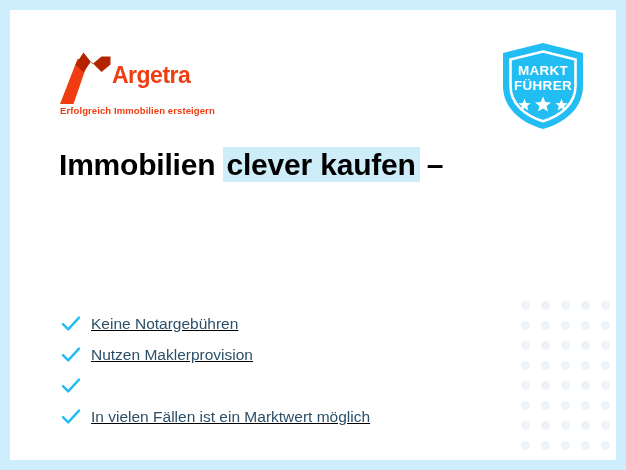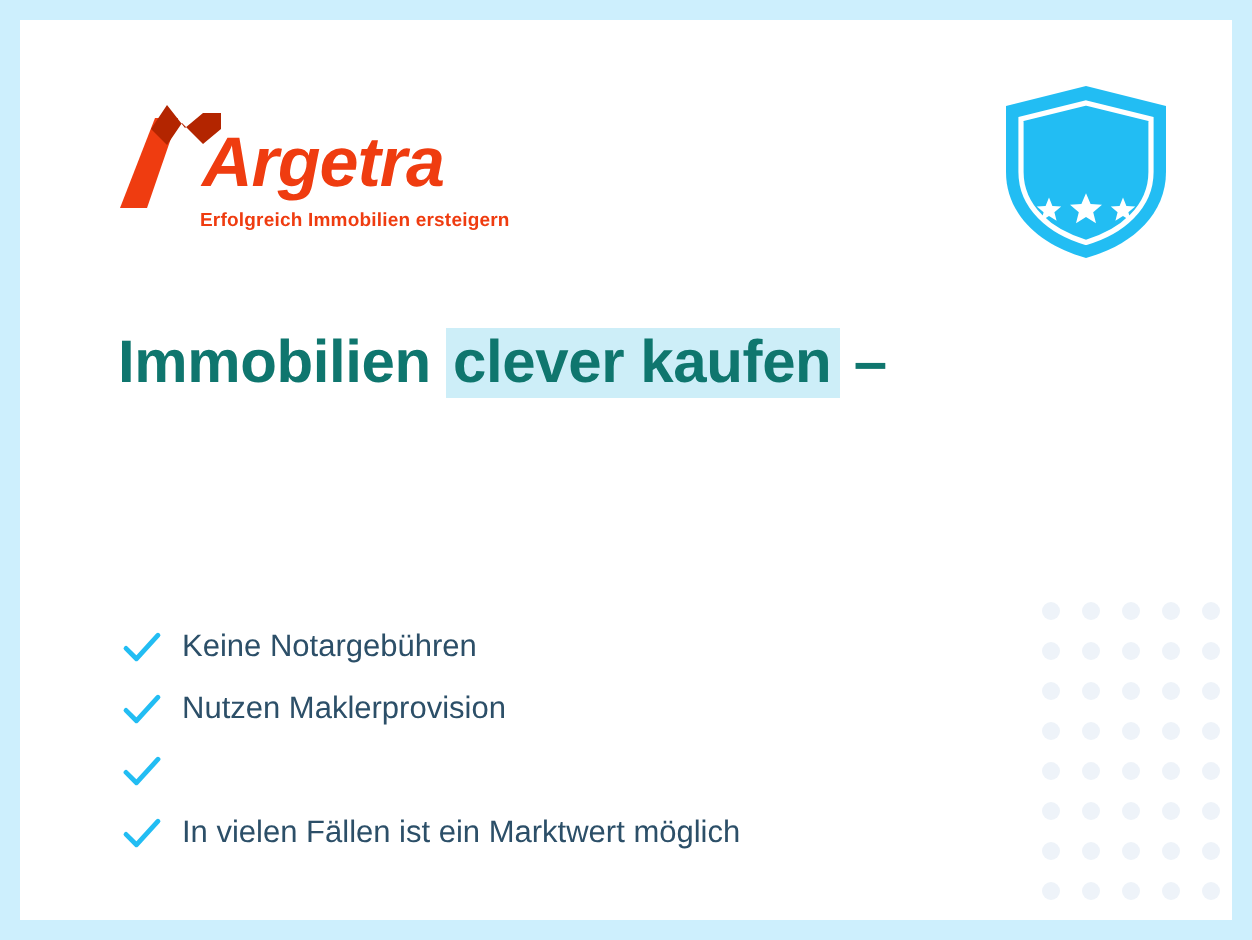--- a/index.html
+++ b/index.html
@@ -51,40 +51,38 @@
   }
   .logo-mark {
     position: absolute;
     left: 0px;
     top: 4px;
     width: 56px;
     height: 52px;
   }
   .logo-word {
     position: absolute;
-    left: 44px;
+    left: 55px;
     top: 16px;
-    font-size: 35px;
+    font-size: 23px;
     font-weight: bold;
     color: #ef3c10;
     letter-spacing: -0.5px;
     line-height: 1;
     white-space: nowrap;
-    font-style: italic;
   }
   .logo-tagline {
     position: absolute;
     left: 3px;
     top: 57px;
     font-size: 9.5px;
     font-weight: bold;
     color: #ef3c10;
     letter-spacing: 0.1px;
     white-space: nowrap;
-    margin-left: 40px;
   }
 
   
   .badge {
     position: absolute;
     left: 487px;
     top: 30px;
     width: 92px;
     height: 92px;
   }
@@ -107,25 +105,25 @@
     top: 56px;
     width: 92px;
     text-align: center;
     pointer-events: none;
   }
 
   
   .headline {
     position: absolute;
     left: 49px;
-    top: 133px;
+    top: 116px;
     width: 470px;
     font-size: 30px;
     font-weight: bold;
-    color: #0f766e;
+    color: #000000;
     line-height: 38px;
     letter-spacing: -0.2px;
   }
   .headline .hl {
     background: #cdeef8;
     padding: 1px 4px;
     margin: 0 -1px;
     box-decoration-break: clone;
     -webkit-box-decoration-break: clone;
   }
@@ -146,20 +144,21 @@
     position: absolute;
     left: 51px;
     top: 298px;
     width: 450px;
   }
   .benefit-row {
     position: relative;
     height: 31px;
     display: flex;
     align-items: center;
+    text-decoration: underline;
   }
   .benefit-check {
     width: 30px;
     flex: 0 0 30px;
     display: flex;
     align-items: center;
   }
   .benefit-label {
     font-size: 15.5px;
     color: #2c4f68;
@@ -223,20 +222,24 @@
     </span>
     <span class="logo-word">Argetra</span>
     <span class="logo-tagline">Erfolgreich Immobilien ersteigern</span>
   </div>
 
   <div class="badge">
     <svg width="92" height="92" viewBox="0 0 92 92" xmlns="http://www.w3.org/2000/svg">
       <path d="M46 3 L86 13 L86 46 C86 68 68 83 46 89 C24 83 6 68 6 46 L6 13 Z" fill="#22bdf3"></path>
       <path d="M46 11.5 L78.5 19.5 L78.5 46 C78.5 63.5 64 76 46 81.2 C28 76 13.5 63.5 13.5 46 L13.5 19.5 Z" fill="none" stroke="#ffffff" stroke-width="2.6"></path>
     </svg>
+    <div class="badge-text">
+      <div>MARKT</div>
+      <div>FÜHRER</div>
+    </div>
     <div class="badge-stars">
       <svg width="56" height="16" viewBox="0 0 56 16" xmlns="http://www.w3.org/2000/svg">
         <path d="M9.5 2.8 L11.2 7.0 L15.6 7.3 L12.2 10.1 L13.3 14.4 L9.5 12.0 L5.7 14.4 L6.8 10.1 L3.4 7.3 L7.8 7.0 Z" fill="#ffffff"></path>
         <path d="M28 0.6 L30.3 6.0 L36.0 6.4 L31.6 10.1 L33.0 15.6 L28 12.5 L23.0 15.6 L24.4 10.1 L20.0 6.4 L25.7 6.0 Z" fill="#ffffff"></path>
         <path d="M46.5 2.8 L48.2 7.0 L52.6 7.3 L49.2 10.1 L50.3 14.4 L46.5 12.0 L42.7 14.4 L43.8 10.1 L40.4 7.3 L44.8 7.0 Z" fill="#ffffff"></path>
       </svg>
     </div>
   </div>
 
   <h1 class="headline">

